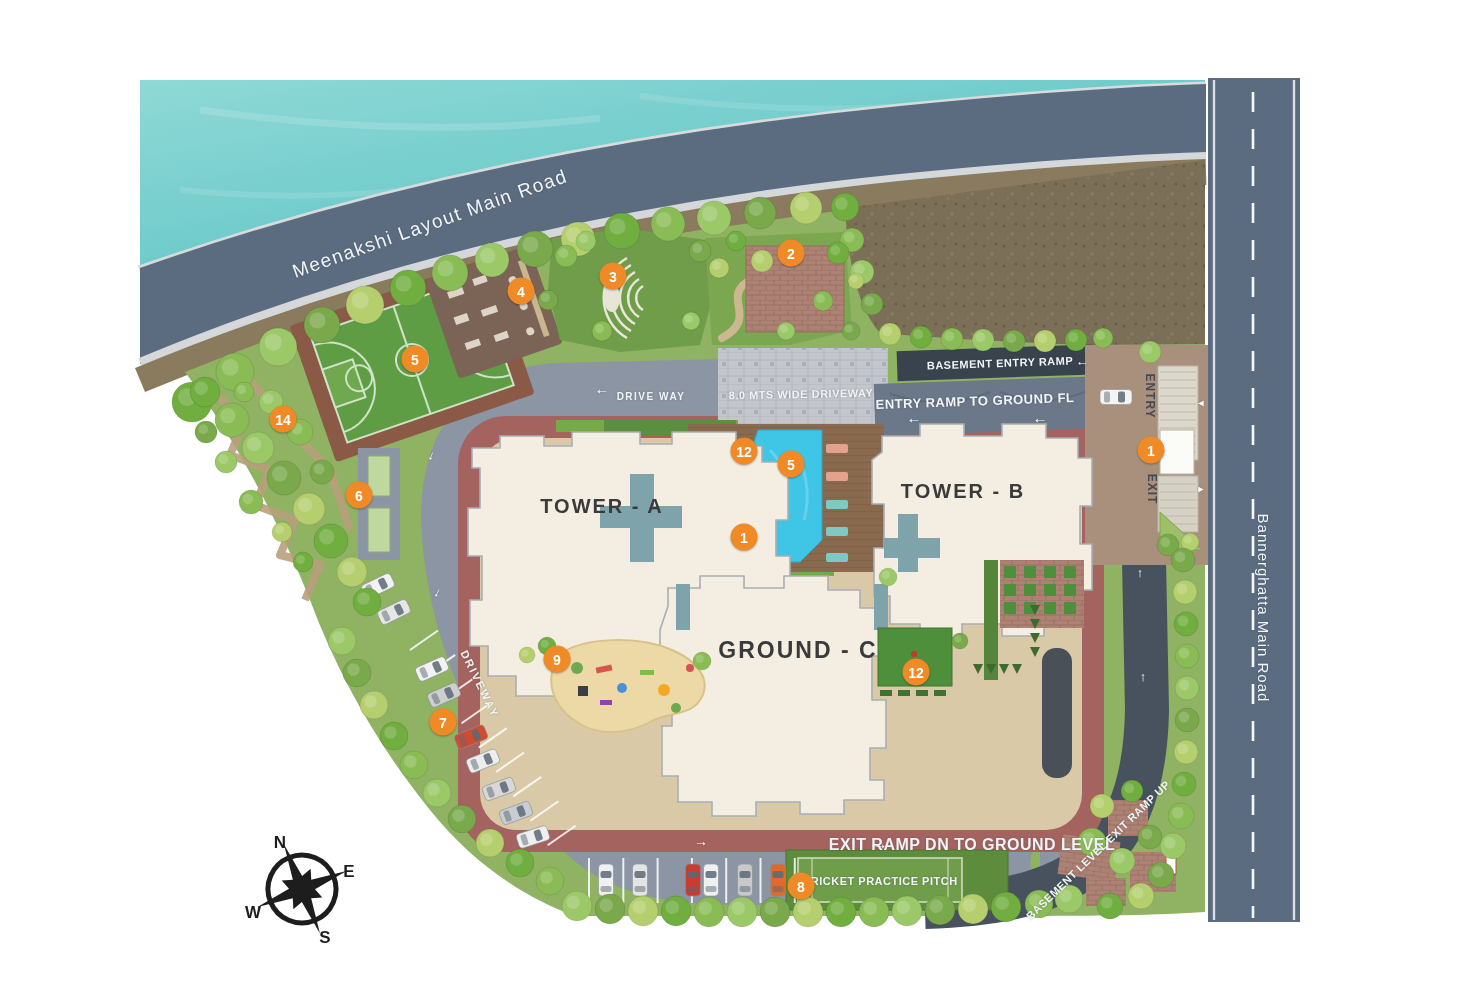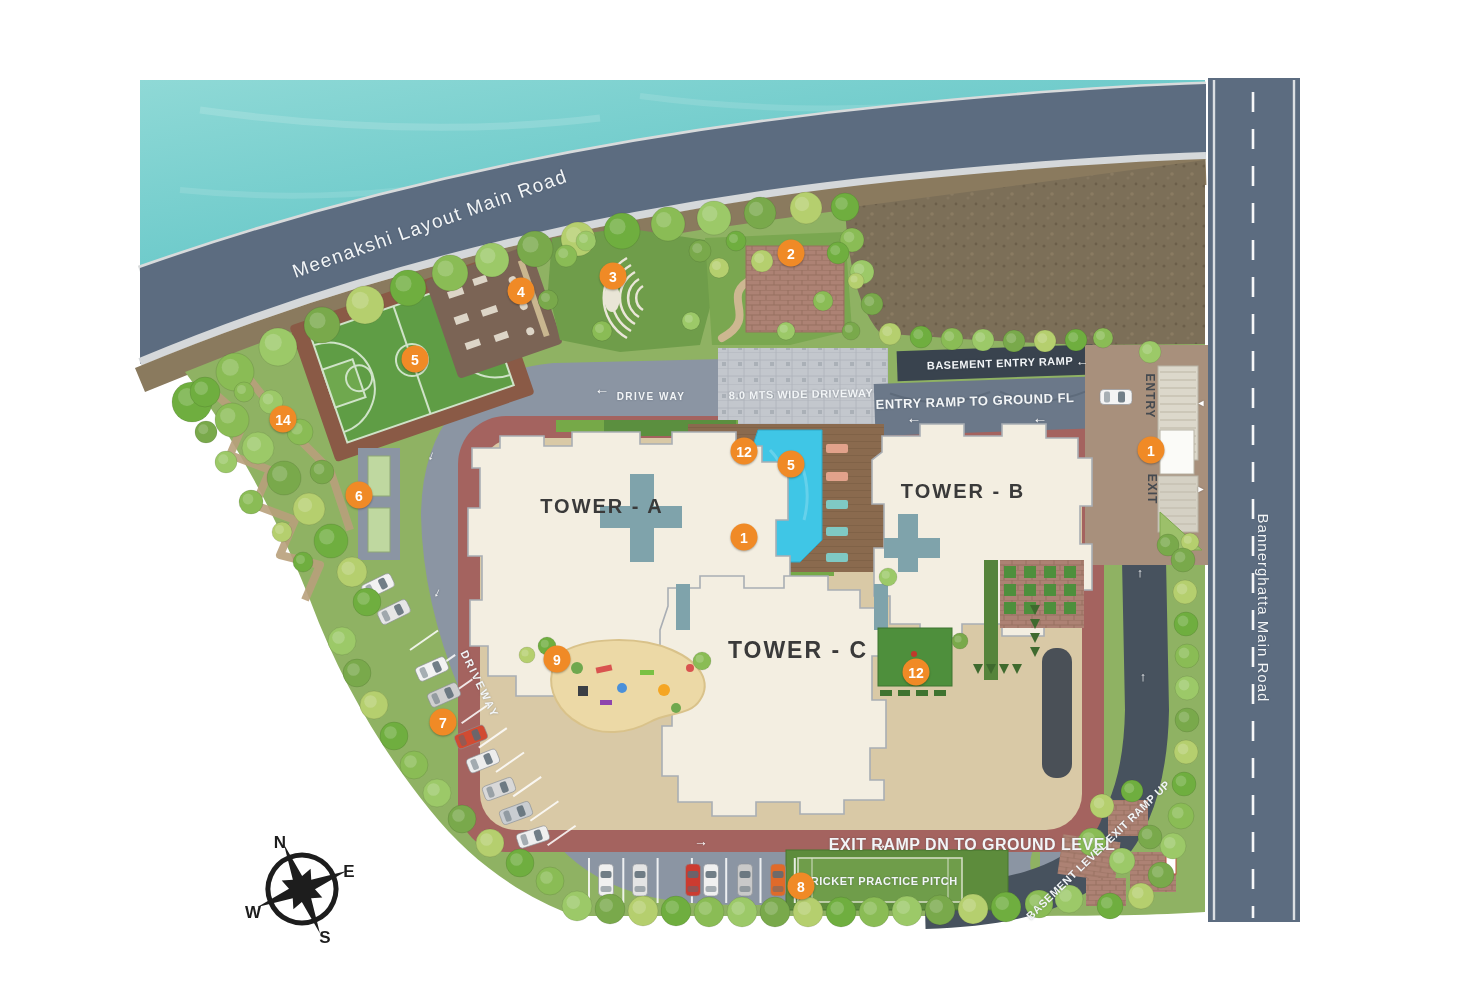--- a/index.html
+++ b/index.html
@@ -612,21 +612,21 @@
   <div class="lbl" style="left:1000px;top:363px;font-size:11px;letter-spacing:.5px;transform:translate(-50%,-50%) rotate(-2deg);">BASEMENT ENTRY RAMP</div>
   <div class="lbl" style="left:975px;top:401px;font-size:13px;letter-spacing:.5px;transform:translate(-50%,-50%) rotate(-2deg);">ENTRY RAMP TO GROUND FL</div>
   <div class="lbl dk" style="left:1150px;top:396px;font-size:12px;letter-spacing:1px;color:#454A50;transform:translate(-50%,-50%) rotate(90deg);">ENTRY</div>
   <div class="lbl dk" style="left:1152px;top:489px;font-size:12px;letter-spacing:1px;color:#454A50;transform:translate(-50%,-50%) rotate(90deg);">EXIT</div>
   <div class="lbl" style="left:480px;top:684px;font-size:11px;letter-spacing:2px;transform:translate(-50%,-50%) rotate(64deg);">DRIVEWAY</div>
   <div class="lbl" style="left:972px;top:845px;font-size:16px;letter-spacing:.5px;transform:translate(-50%,-50%);">EXIT RAMP DN TO GROUND LEVEL</div>
   <div class="lbl" style="left:1098px;top:850px;font-size:11px;letter-spacing:.5px;transform:translate(-50%,-50%) rotate(-44deg);">BASEMENT LEVEL EXIT RAMP UP</div>
   <div class="lbl" style="left:880px;top:881px;font-size:11px;letter-spacing:.5px;transform:translate(-50%,-50%);">CRICKET PRACTICE PITCH</div>
   <div class="lbl dk" style="left:602px;top:506px;font-size:20px;letter-spacing:2px;transform:translate(-50%,-50%);">TOWER - A</div>
   <div class="lbl dk" style="left:963px;top:491px;font-size:20px;letter-spacing:2px;transform:translate(-50%,-50%);">TOWER - B</div>
-  <div class="lbl dk" style="left:798px;top:650px;font-size:23px;letter-spacing:2px;transform:translate(-50%,-50%);">TOWER - C</div>
+  <div class="lbl dk" style="left:798px;top:650px;font-size:23px;letter-spacing:2px;transform:translate(-50%,-50%);">GROUND - C</div>
 
   <div class="arrow" style="left:602px;top:388px;font-size:15px;transform:translate(-50%,-50%);">←</div>
   <div class="arrow" style="left:1082px;top:361px;font-size:13px;transform:translate(-50%,-50%) rotate(-2deg);">←</div>
   <div class="arrow" style="left:914px;top:417px;font-size:15px;transform:translate(-50%,-50%);">←</div>
   <div class="arrow" style="left:1040px;top:417px;font-size:15px;transform:translate(-50%,-50%);">←</div>
   <div class="arrow" style="left:880px;top:843px;font-size:15px;transform:translate(-50%,-50%);">→</div>
   <div class="arrow" style="left:701px;top:841px;font-size:14px;transform:translate(-50%,-50%);">→</div>
   <div class="arrow" style="left:1140px;top:572px;font-size:13px;transform:translate(-50%,-50%);">↑</div>
   <div class="arrow" style="left:1143px;top:676px;font-size:13px;transform:translate(-50%,-50%);">↑</div>
   <div class="arrow" style="left:431px;top:457px;font-size:13px;transform:translate(-50%,-50%) rotate(200deg);">↑</div>

